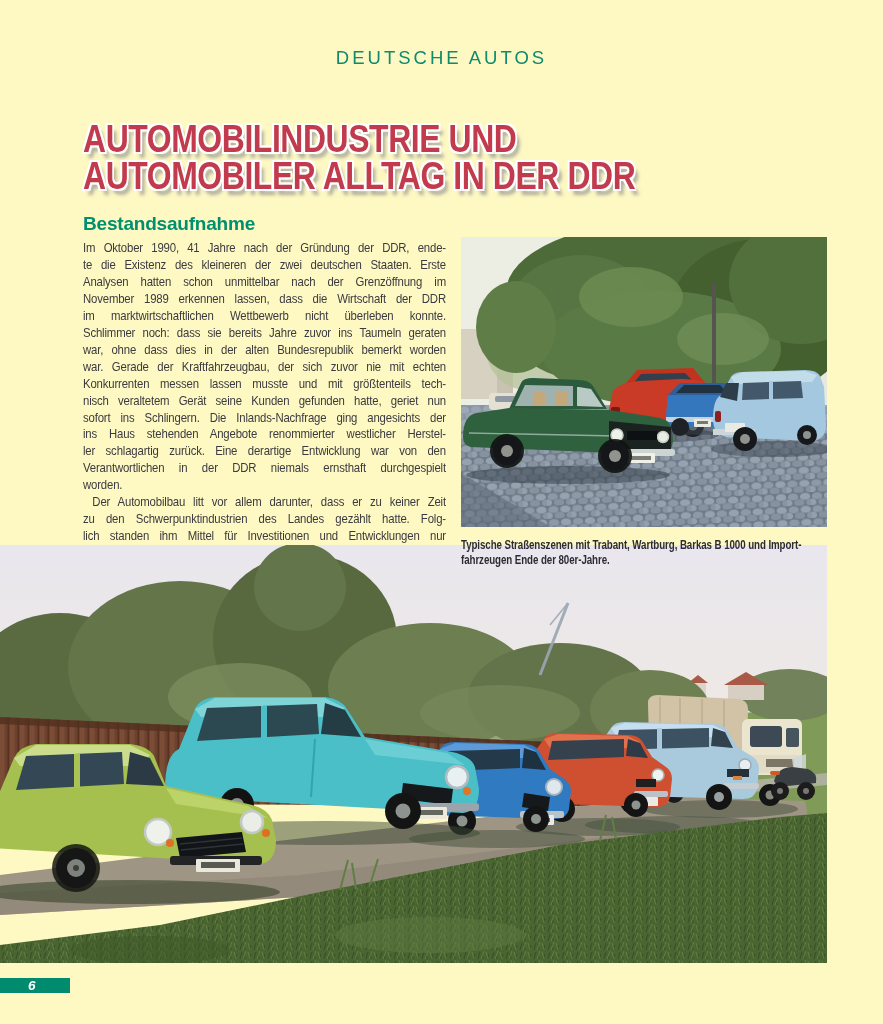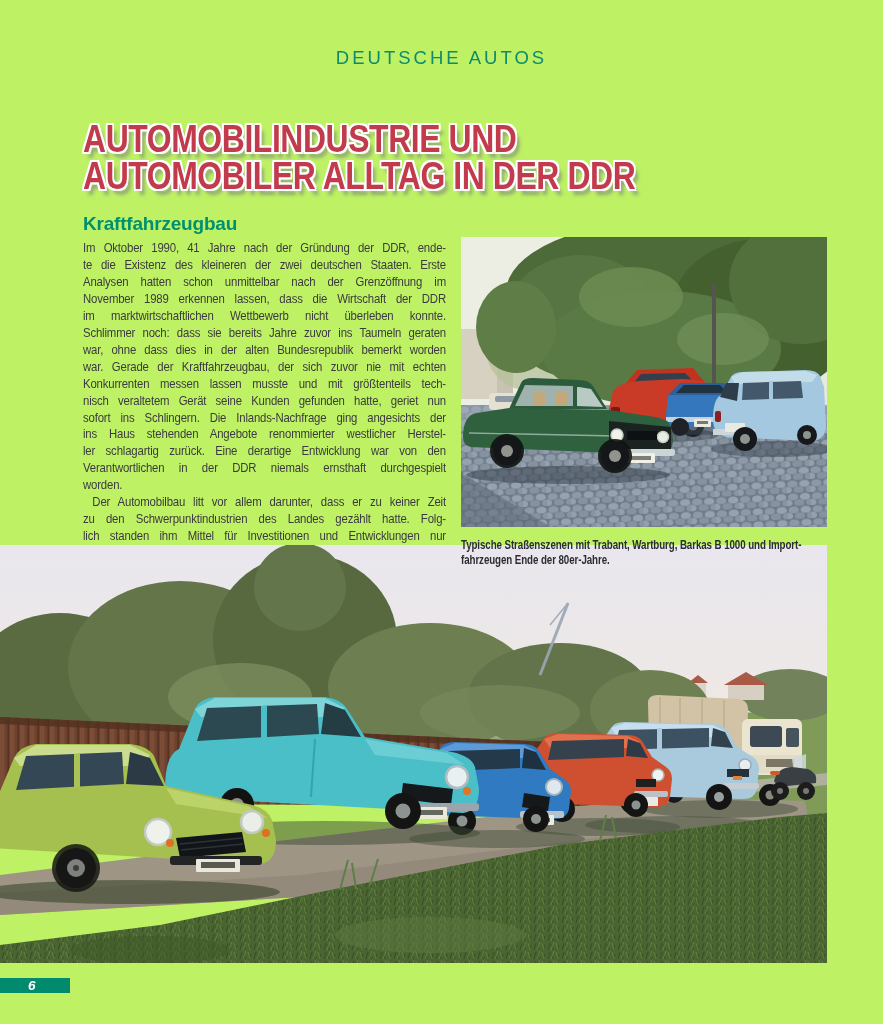--- a/index.html
+++ b/index.html
@@ -1,17 +1,17 @@
 <!DOCTYPE html>
 <html><head>
 <meta charset="utf-8">
 <style>
   html,body { margin:0; padding:0; background:#ffffff; }
   .page {
-    position:relative; width:883px; height:1024px; background:#bef264;
+    position:relative; width:883px; height:1024px; background:#fef9c3;
     font-family:"Liberation Sans", sans-serif; overflow:hidden;
   }
   
   .running-head {
     position:absolute; top:47px; left:0; width:883px; text-align:center;
     font-size:18.5px; letter-spacing:3px; color:#0e8a6e; font-weight:400;
   }
   
   .title { position:absolute; left:83px; top:121px; margin:0;
     transform:scaleX(0.84); transform-origin:0 0; }
@@ -53,21 +53,21 @@
 
 <div class="page">
 
   <div class="running-head">DEUTSCHE AUTOS</div>
 
   <h1 class="title">
     <span class="title-line">AUTOMOBILINDUSTRIE UND</span>
     <span class="title-line">AUTOMOBILER ALLTAG IN DER DDR</span>
   </h1>
 
-  <h2 class="section-heading">Kraftfahrzeugbau</h2>
+  <h2 class="section-heading">Bestandsaufnahme</h2>
 
   <div class="article-col">
     <div class="para">
         <div class="jline">Im Oktober 1990, 41 Jahre nach der Gründung der DDR, ende-</div>
         <div class="jline">te die Existenz des kleineren der zwei deutschen Staaten. Erste</div>
         <div class="jline">Analysen hatten schon unmittelbar nach der Grenzöffnung im</div>
         <div class="jline">November 1989 erkennen lassen, dass die Wirtschaft der DDR</div>
         <div class="jline">im marktwirtschaftlichen Wettbewerb nicht überleben konnte.</div>
         <div class="jline">Schlimmer noch: dass sie bereits Jahre zuvor ins Taumeln geraten</div>
         <div class="jline">war, ohne dass dies in der alten Bundesrepublik bemerkt worden</div>

